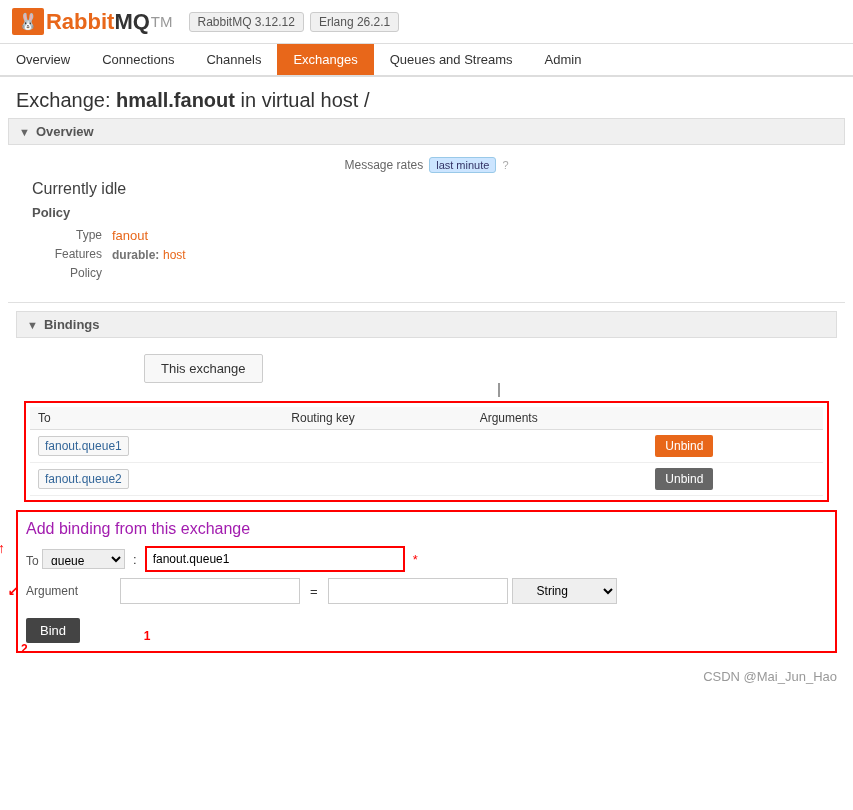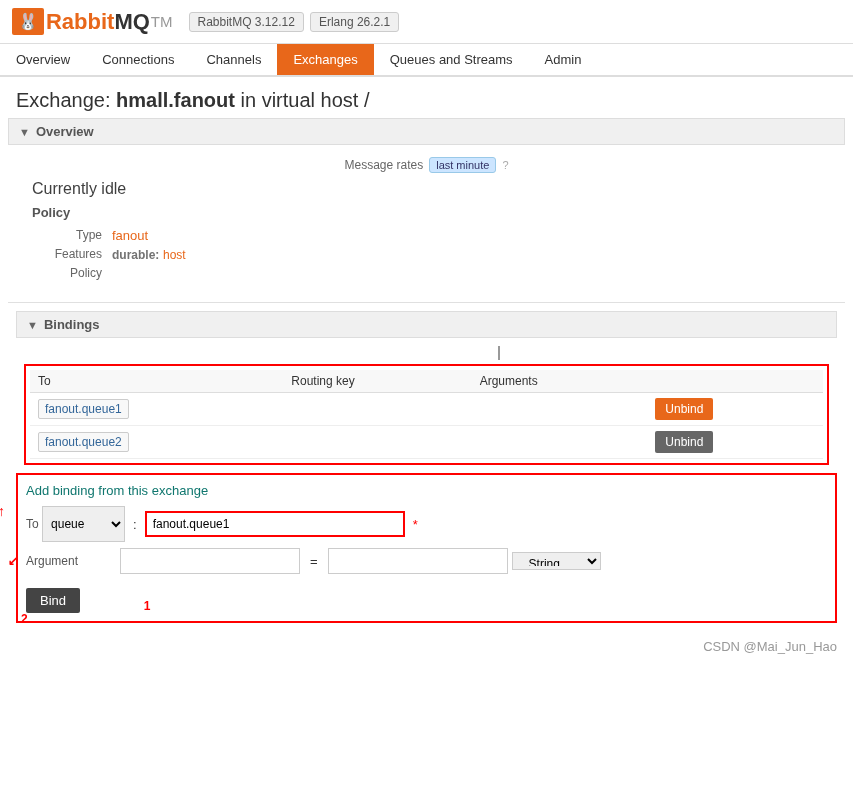--- a/index.html
+++ b/index.html
@@ -52,30 +52,30 @@
     .connector-line { width: 2px; height: 14px; background: #999; }
 
     
     .bindings-table-wrapper { border: 2px solid red; margin: 4px 0 8px; padding: 4px; }
     .bindings-table { width: 100%; border-collapse: collapse; }
     .bindings-table th { text-align: left; padding: 4px 8px; font-size: 12px; color: #333; font-weight: normal; border-bottom: 1px solid #ddd; background: #f8f8f8; }
     .bindings-table td { padding: 5px 8px; font-size: 12px; border-bottom: 1px solid #eee; vertical-align: middle; }
     .queue-link { color: #336699; text-decoration: none; border: 1px solid #ccc; padding: 2px 6px; background: #f8f8f8; border-radius: 2px; font-size: 12px; }
     .unbind-btn-orange { background: #e8671a; color: white; border: none; padding: 4px 10px; cursor: pointer; border-radius: 2px; font-size: 12px; }
     .unbind-btn-gray { background: #666; color: white; border: none; padding: 4px 10px; cursor: pointer; border-radius: 2px; font-size: 12px; }
-    .add-binding-title { font-size: 13px; color: #0f766e; margin-bottom: 8px; }
+    .add-binding-title { font-size: 16px; color: #a21caf; margin-bottom: 8px; }
     .form-row { display: flex; align-items: center; margin-bottom: 6px; gap: 4px; }
     .form-label { font-size: 12px; color: #555; min-width: 90px; }
-    .form-select { border: 1px solid #ccc; padding: 3px 4px; font-size: 12px; height: 36px; }
+    .form-select { border: 1px solid #ccc; padding: 3px 4px; font-size: 12px; height: 20px; }
     .form-input { border: 2px solid red; padding: 3px 6px; font-size: 12px; height: 26px; flex: 1; max-width: 260px; }
     .form-input-normal { border: 1px solid #ccc; padding: 3px 6px; font-size: 12px; height: 26px; }
     .required-star { color: red; margin-left: 4px; }
     .bind-btn { background: #444; color: white; border: none; padding: 5px 14px; cursor: pointer; font-size: 13px; border-radius: 2px; margin-top: 4px; }
     .arg-equals { padding: 0 6px; }
-    .arg-type-select { border: 1px solid #ccc; padding: 3px 12px; font-size: 12px; height: 18px; }
+    .arg-type-select { border: 1px solid #ccc; padding: 3px 20px; font-size: 12px; height: 26px; }
 
     
     .add-binding-outline { border: 2px solid red; margin: 0 8px 8px; padding: 8px; }
 
     
     .footer { text-align: right; padding: 8px 16px; font-size: 13px; color: #999; }
 
     
     hr.divider { border: none; border-top: 1px solid #e0e0e0; margin: 4px 8px; }
   </style>
@@ -143,20 +143,23 @@
 <hr class="divider">
 
 <div class="section bindings-section">
   <div class="section-header">
     <span class="arrow">▼</span>
     <span class="title">Bindings</span>
   </div>
 
   <div style="padding: 8px 16px 0;">
 
+    <div class="this-exchange-wrapper">
+      <button class="this-exchange-btn">This exchange</button>
+    </div>
 
     <div class="connector">
       <div class="connector-line"></div>
     </div>
 
     <div class="bindings-table-wrapper">
       <table class="bindings-table">
         <thead>
           <tr>
             <th>To</th>

